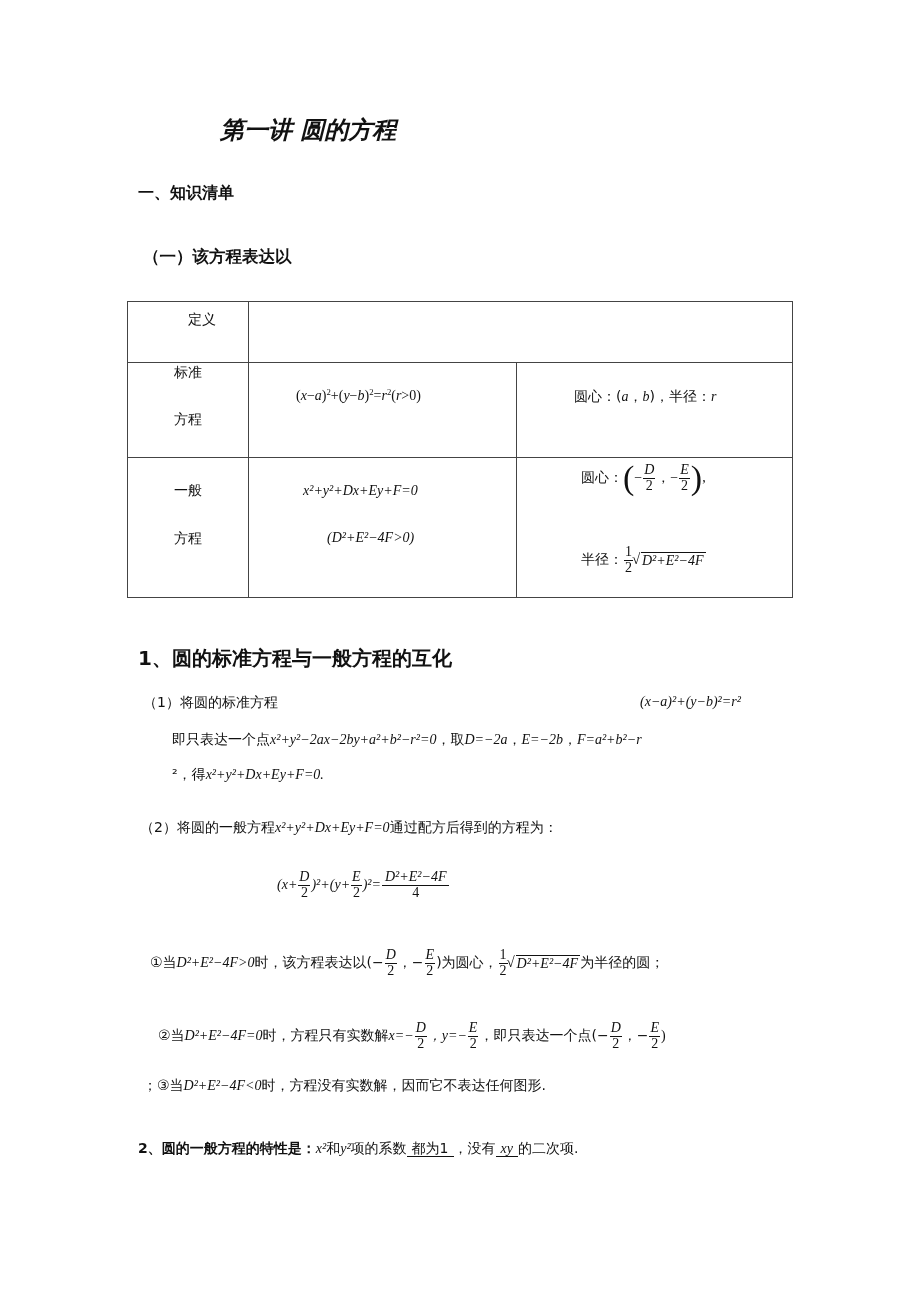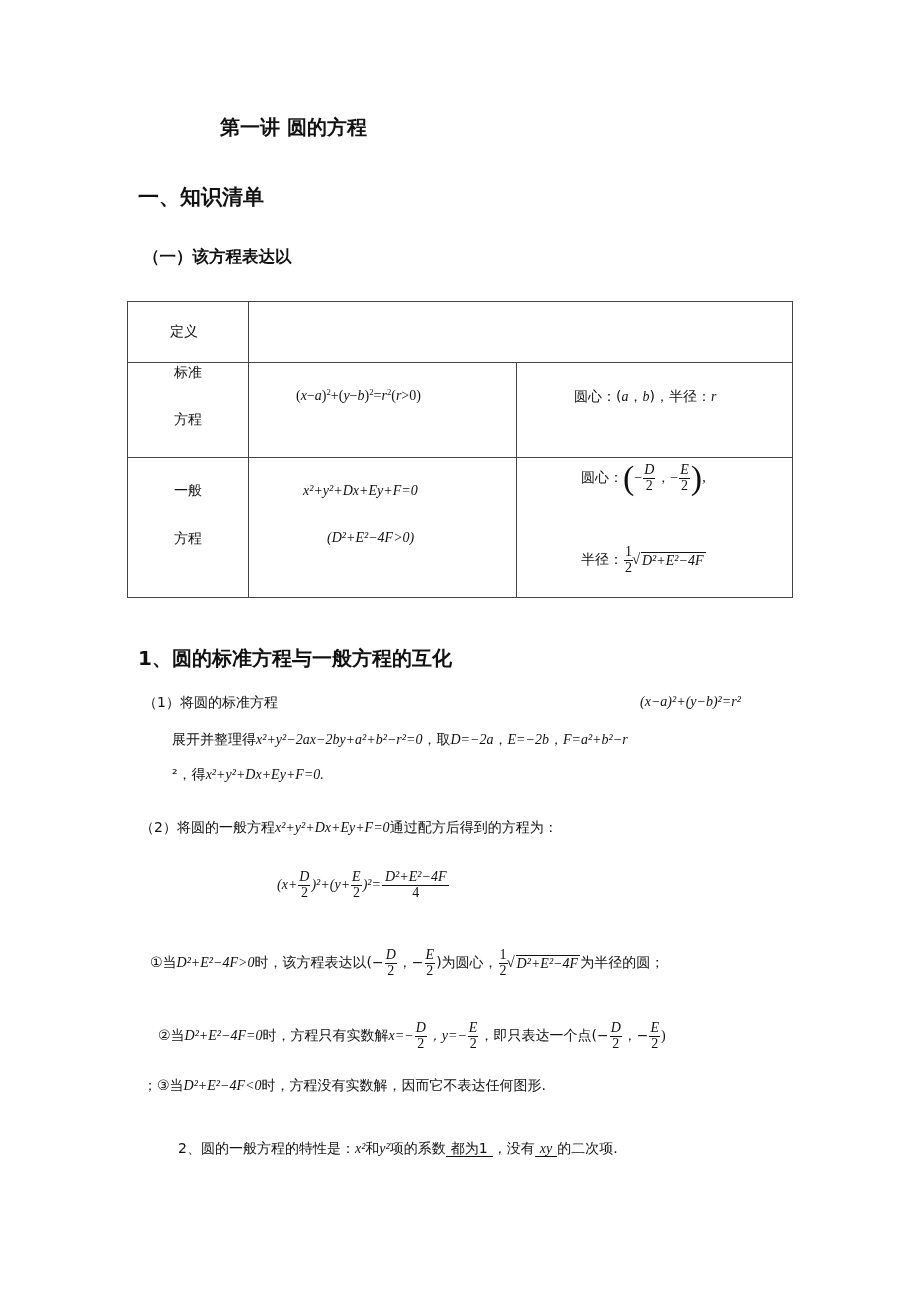--- a/index.html
+++ b/index.html
@@ -2,22 +2,22 @@
 <html><head>
 <meta charset="utf-8">
 <style>
   html, body { margin:0; padding:0; background:#ffffff; }
   body { width:920px; height:1302px; position:relative; overflow:hidden;
          font-family:"Liberation Serif","DejaVu Serif",serif; color:#111; }
   .abs { position:absolute; white-space:nowrap; }
   .cjk { font-family:"DejaVu Sans","Liberation Sans",sans-serif; }
   i, .it { font-style:italic; font-family:"Liberation Serif","DejaVu Serif",serif; }
   sup { font-size:0.62em; vertical-align:0.55em; line-height:0; }
-  .title { left:220px; top:114px; font-size:20px; font-weight:bold; }
-  .h1 { left:138px; top:183px; font-size:21px; font-weight:bold; }
+  .title { left:220px; top:114px; font-size:24px; font-weight:bold;font-style:italic; }
+  .h1 { left:138px; top:183px; font-size:16px; font-weight:bold; }
   .h2 { left:143px; top:246px; font-size:16.5px; font-weight:bold; }
   .h3 { left:138px; top:645px; font-size:20px; font-weight:bold; }
   .p { font-size:14px; }
   .frac { display:inline-block; vertical-align:middle; text-align:center; line-height:1.05; margin:0 1px; font-size:14px; }
   .frac > span { display:block; padding:0 1px; }
   .frac > .num { border-bottom:1px solid #111; }
   .sqrt { display:inline-block; border-top:1px solid #111; padding:0 2px 0 1px; position:relative; margin-left:7px; line-height:1.1; }
   .sqrt::before { content:"√"; position:absolute; left:-9px; top:-2px; font-size:15px; font-style:normal; }
   .bigparen { font-size:34px; vertical-align:middle; font-weight:100; line-height:1; }
   .ul { border-bottom:1px solid #111; display:inline-block; padding:0 5px; line-height:1.1; }
@@ -32,21 +32,21 @@
 <div class="abs cjk title">第一讲  圆的方程</div>
 <div class="abs cjk h1">一、知识清单</div>
 <div class="abs cjk h2">（一）该方程表达以</div>
 
 <div class="tbl">
   <div class="vline" style="left:120px;top:0;width:1px;height:295px;"></div>
   <div class="vline" style="left:388px;top:60px;width:1px;height:235px;"></div>
   <div class="hline" style="left:0;top:60px;width:664px;height:1px;"></div>
   <div class="hline" style="left:0;top:155px;width:664px;height:1px;"></div>
 
-  <div class="cell cjk" style="left:42px;top:9px;margin-top:12px;">定义</div>
+  <div class="cell cjk" style="left:60px;top:9px;">定义</div>
 
   <div class="cell cjk" style="left:46px;top:62px;">标准</div>
   <div class="cell cjk" style="left:46px;top:109px;">方程</div>
   <div class="cell" style="left:168px;top:86px;"><span>(</span><i>x</i><span>−</span><i>a</i><span>)</span><sup>2</sup><span>+(</span><i>y</i><span>−</span><i>b</i><span>)</span><sup>2</sup><span>=</span><i>r</i><sup>2</sup><span>(</span><i>r</i><span>&gt;0)</span></div>
   <div class="cell" style="left:446px;top:86px;"><span class="cjk">圆心：(</span><i>a</i><span class="cjk">，</span><i>b</i><span class="cjk">)，半径：</span><i>r</i></div>
 
   <div class="cell cjk" style="left:46px;top:180px;">一般</div>
   <div class="cell cjk" style="left:46px;top:228px;">方程</div>
   <div class="cell it" style="left:175px;top:181px;">x²+y²+Dx+Ey+F=0</div>
   <div class="cell it" style="left:199px;top:228px;">(D²+E²−4F&gt;0)</div>
@@ -57,21 +57,21 @@
     <span class="cjk" style="vertical-align:middle;">半径：</span><span class="frac"><span class="num">1</span><span>2</span></span><span class="sqrt it" style="vertical-align:middle;">D²+E²−4F</span>
   </div>
 </div>
 
 <div class="abs cjk h3">1、圆的标准方程与一般方程的互化</div>
 
 <div class="abs cjk p" style="left:143px;top:694px;">（1）将圆的标准方程</div>
 <div class="abs it p" style="left:640px;top:694px;">(x−a)²+(y−b)²=r²</div>
 
 <div class="abs p" style="left:172px;top:731px;">
-  <span class="cjk">展开并整理得</span><i>x²+y²−2ax−2by+a²+b²−r²=0</i><span class="cjk">，取</span><i>D=−2a</i><span class="cjk">，</span><i>E=−2b</i><span class="cjk">，</span><i>F=a²+b²−r</i>
+  <span class="cjk">即只表达一个点</span><i>x²+y²−2ax−2by+a²+b²−r²=0</i><span class="cjk">，取</span><i>D=−2a</i><span class="cjk">，</span><i>E=−2b</i><span class="cjk">，</span><i>F=a²+b²−r</i>
 </div>
 <div class="abs p" style="left:172px;top:766px;">
   <span class="cjk">²，得</span><i>x²+y²+Dx+Ey+F=0.</i>
 </div>
 
 <div class="abs p" style="left:140px;top:819px;">
   <span class="cjk">（2）将圆的一般方程</span><i>x²+y²+Dx+Ey+F=0</i><span class="cjk">通过配方后得到的方程为：</span>
 </div>
 
 <div class="abs p it" style="left:277px;top:870px;">
@@ -84,14 +84,14 @@
 
 <div class="abs p" style="left:158px;top:1021px;">
   <span class="cjk" style="vertical-align:middle;">②当</span><i style="vertical-align:middle;">D²+E²−4F=0</i><span class="cjk" style="vertical-align:middle;">时，方程只有实数解</span><i style="vertical-align:middle;">x=−</i><span class="frac"><span class="num it">D</span><span>2</span></span><i style="vertical-align:middle;">，y=−</i><span class="frac"><span class="num it">E</span><span>2</span></span><span class="cjk" style="vertical-align:middle;">，即只表达一个点(−</span><span class="frac"><span class="num it">D</span><span>2</span></span><span class="cjk" style="vertical-align:middle;">，−</span><span class="frac"><span class="num it">E</span><span>2</span></span><span style="vertical-align:middle;">)</span>
 </div>
 
 <div class="abs p" style="left:143px;top:1077px;">
   <span class="cjk">；③当</span><i>D²+E²−4F&lt;0</i><span class="cjk">时，方程没有实数解，因而它不表达任何图形.</span>
 </div>
 
 <div class="abs p" style="left:138px;top:1140px;">
-  <span class="cjk" style="font-weight:normal;margin-left:40px;">2、圆的一般方程的特性是：</span><i>x²</i><span class="cjk">和</span><i>y²</i><span class="cjk">项的系数</span><span class="ul cjk">都为1</span><span class="cjk">，没有</span><span class="ul it">xy</span><span class="cjk">的二次项.</span>
+  <span class="cjk" style="font-weight:bold;">2、圆的一般方程的特性是：</span><i>x²</i><span class="cjk">和</span><i>y²</i><span class="cjk">项的系数</span><span class="ul cjk">都为1</span><span class="cjk">，没有</span><span class="ul it">xy</span><span class="cjk">的二次项.</span>
 </div>
 
 </body></html>

